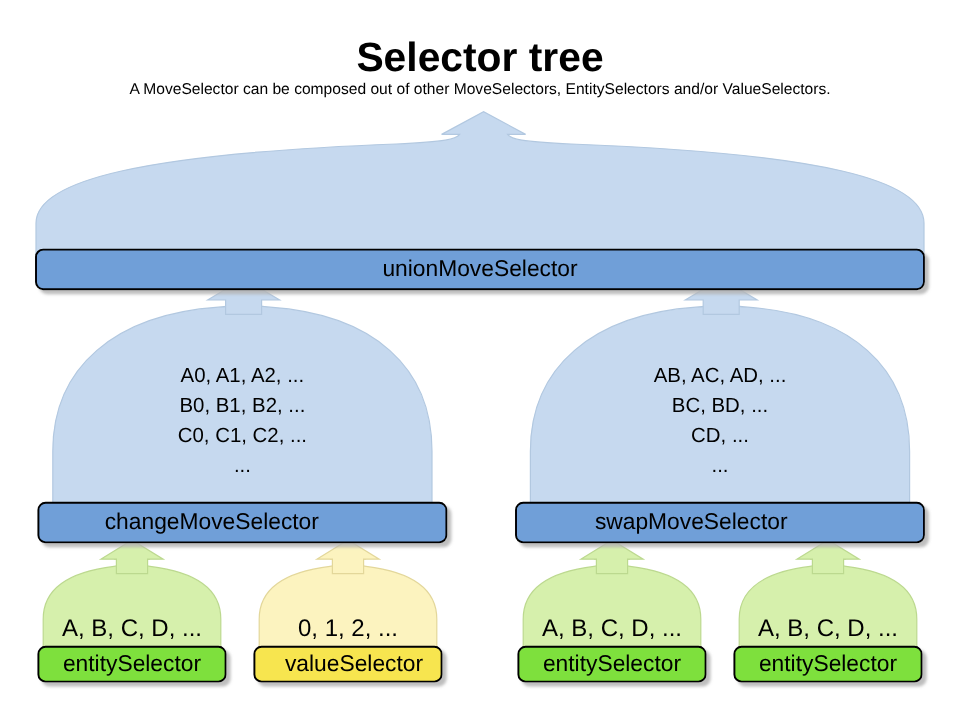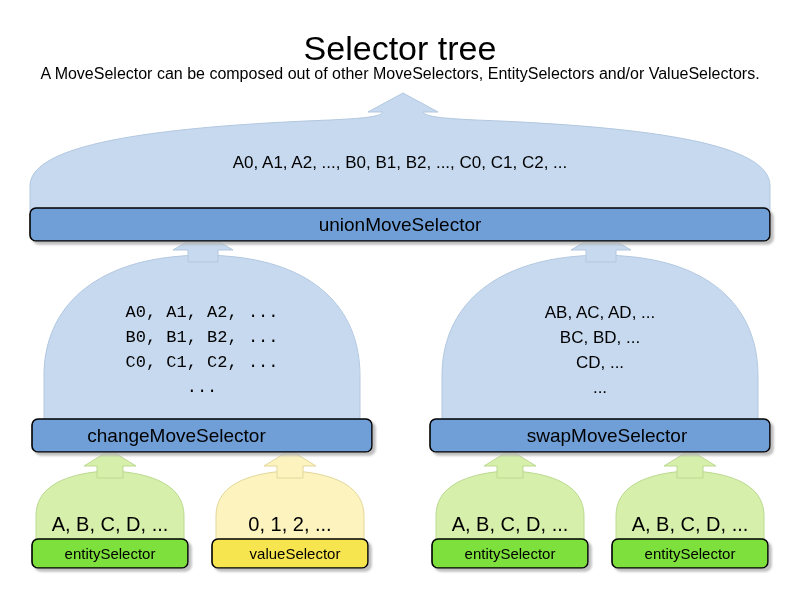--- a/index.html
+++ b/index.html
@@ -28,31 +28,31 @@
     height: 600px;
   }
   .title {
     position: absolute;
     left: 0;
     top: 28px;
     width: 800px;
     text-align: center;
     font-size: 34px;
     line-height: 40px;
-    font-weight: normal;
+    font-weight: bold;
     color: #000;
     white-space: nowrap;
   }
   .subtitle {
     position: absolute;
     left: 0;
     top: 66px;
     width: 800px;
     text-align: center;
-    font-size: 16px;
+    font-size: 13px;
     line-height: 16px;
     color: #000;
     white-space: nowrap;
   }
   .node-text {
     position: absolute;
     text-align: center;
     font-size: 17px;
     line-height: 25px;
     color: #000;
@@ -68,21 +68,21 @@
     text-align: right;
     font-size: 19px;
     line-height: 1;
     color: #000;
     white-space: nowrap;
     display: flex;
     align-items: center;
     justify-content: center;
   }
   .bar-label.leaf {
-    font-size: 15px;
+    font-size: 19px;
   }
 </style>
 </head>
 <body>
 
 <div id="diagram-root">
 
   <div class="title">Selector tree</div>
   <div class="subtitle">A MoveSelector can be composed out of other MoveSelectors, EntitySelectors and/or ValueSelectors.</div>
 
@@ -186,24 +186,23 @@
     <rect x="32" y="539" width="156" height="29" rx="6" ry="6" fill="#7ee03c" stroke="#000000" stroke-width="1.6" filter="url(#dropshadow)"></rect>
 
     <rect x="212" y="539" width="156" height="29" rx="6" ry="6" fill="#f7e54f" stroke="#000000" stroke-width="1.6" filter="url(#dropshadow)"></rect>
 
     <rect x="432" y="539" width="156" height="29" rx="6" ry="6" fill="#7ee03c" stroke="#000000" stroke-width="1.6" filter="url(#dropshadow)"></rect>
 
     <rect x="612" y="539" width="156" height="29" rx="6" ry="6" fill="#7ee03c" stroke="#000000" stroke-width="1.6" filter="url(#dropshadow)"></rect>
   </svg>
 
   <div class="node-text" style="left:30px; top:150px; width:740px;">
-    <div>A0, A1, A2, ..., B0, B1, B2, ..., C0, C1, C2, ...</div>
   </div>
 
-  <div class="node-text" style="left:44px; top:300px; width:316px;font-family:Liberation Mono, monospace;">
+  <div class="node-text" style="left:44px; top:300px; width:316px;">
     <div>A0, A1, A2, ...</div>
     <div>B0, B1, B2, ...</div>
     <div>C0, C1, C2, ...</div>
     <div>...</div>
   </div>
 
   <div class="node-text" style="left:442px; top:300px; width:316px;">
     <div>AB, AC, AD, ...</div>
     <div>BC, BD, ...</div>
     <div>CD, ...</div>
@@ -215,21 +214,21 @@
   <div class="node-text small" style="left:216px; top:512px; width:148px;">0, 1, 2, ...</div>
 
   <div class="node-text small" style="left:436px; top:512px; width:148px;">A, B, C, D, ...</div>
 
   <div class="node-text small" style="left:616px; top:512px; width:148px;">A, B, C, D, ...</div>
 
   <div class="bar-label" style="left:30px; top:208px; width:740px; height:33px;">unionMoveSelector</div>
 
   <div class="bar-label" style="left:32px; top:419px; width:289px; height:33px;">changeMoveSelector</div>
 
-  <div class="bar-label" style="left:437px; top:419px; width:340px; height:33px;">swapMoveSelector</div>
+  <div class="bar-label" style="left:406px; top:419px; width:340px; height:33px;">swapMoveSelector</div>
 
   <div class="bar-label leaf" style="left:32px; top:539px; width:156px; height:29px;">entitySelector</div>
 
   <div class="bar-label leaf" style="left:212px; top:539px; width:166px; height:29px;">valueSelector</div>
 
   <div class="bar-label leaf" style="left:432px; top:539px; width:156px; height:29px;">entitySelector</div>
 
   <div class="bar-label leaf" style="left:612px; top:539px; width:156px; height:29px;">entitySelector</div>
 
 </div>

